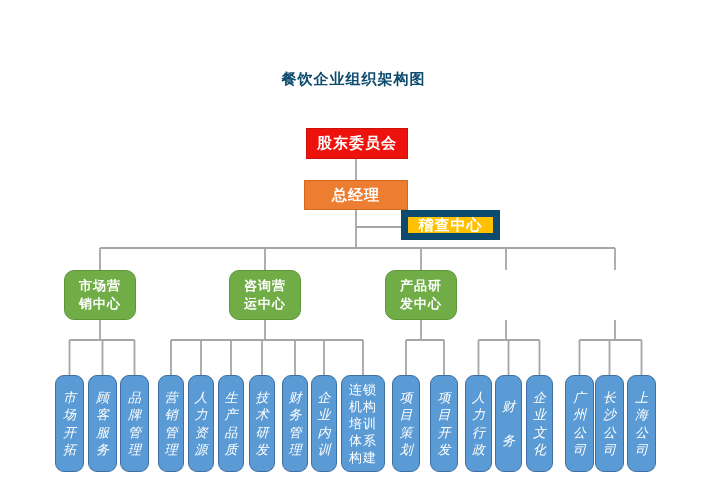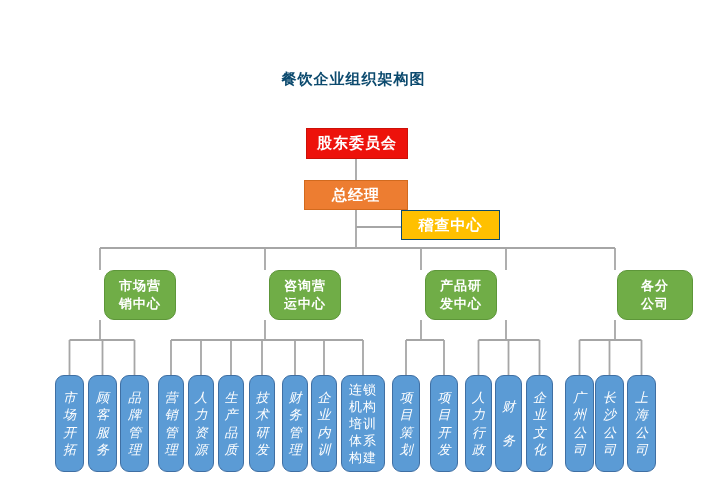--- a/index.html
+++ b/index.html
@@ -28,27 +28,26 @@
     border-radius: 0;
   }
   .lvl1 {
     background: #ED120B; border: 1px solid #cc1008;
     font-size: 15px; font-weight: bold; letter-spacing: 1px;
   }
   .lvl2 {
     background: #ED7D31; border: 1px solid #d26a1e;
     font-size: 15px; font-weight: bold; letter-spacing: 1px;
   }
-  .gold { background: #FFC000; border: 1px solid #0c4a6e; }
+  .gold { background: #FFC000; border: 7px solid #0c4a6e; }
   .lvl3 {
     background: #70AD47; border: 1.5px solid #5d9639;
     border-radius: 10px;
     font-size: 13px; font-weight: bold; line-height: 1.35;
     letter-spacing: 1px;
-    margin-left: 40px;
   }
   .lvl4 {
     background: #5B9BD5; border: 1.5px solid #3f6fa3;
     border-radius: 9px;
     font-size: 13px; font-style: italic; line-height: 1.32;
   }
   .lvl4.upright { font-style: normal; letter-spacing: 1px; }
 </style>
 </head>
 <body>
@@ -109,22 +108,20 @@
   <div class="box lvl1" style="left:306px; top:128px; width:102px; height:31px;">股东委员会</div>
   <div class="box lvl2" style="left:304px; top:180px; width:104px; height:30px;">总经理</div>
   <div class="box lvl2 gold" style="left:401px; top:210px; width:99px; height:30px;">稽查中心</div>
 
   <div class="box lvl3" style="left:64px;  top:270px; width:72px; height:50px;">市场营
 销中心</div>
   <div class="box lvl3" style="left:229px; top:270px; width:72px; height:50px;">咨询营
 运中心</div>
   <div class="box lvl3" style="left:385px; top:270px; width:72px; height:50px;">产品研
 发中心</div>
-  <div class="box lvl3" style="left:577px; top:270px; width:76px; height:50px;">各分
-公司</div>
 
   <div class="box lvl4" style="left:55px;  top:375px; width:29px; height:97px;">市
 场
 开
 拓</div>
   <div class="box lvl4" style="left:88px;  top:375px; width:29px; height:97px;">顾
 客
 服
 务</div>
   <div class="box lvl4" style="left:120px; top:375px; width:29px; height:97px;">品

